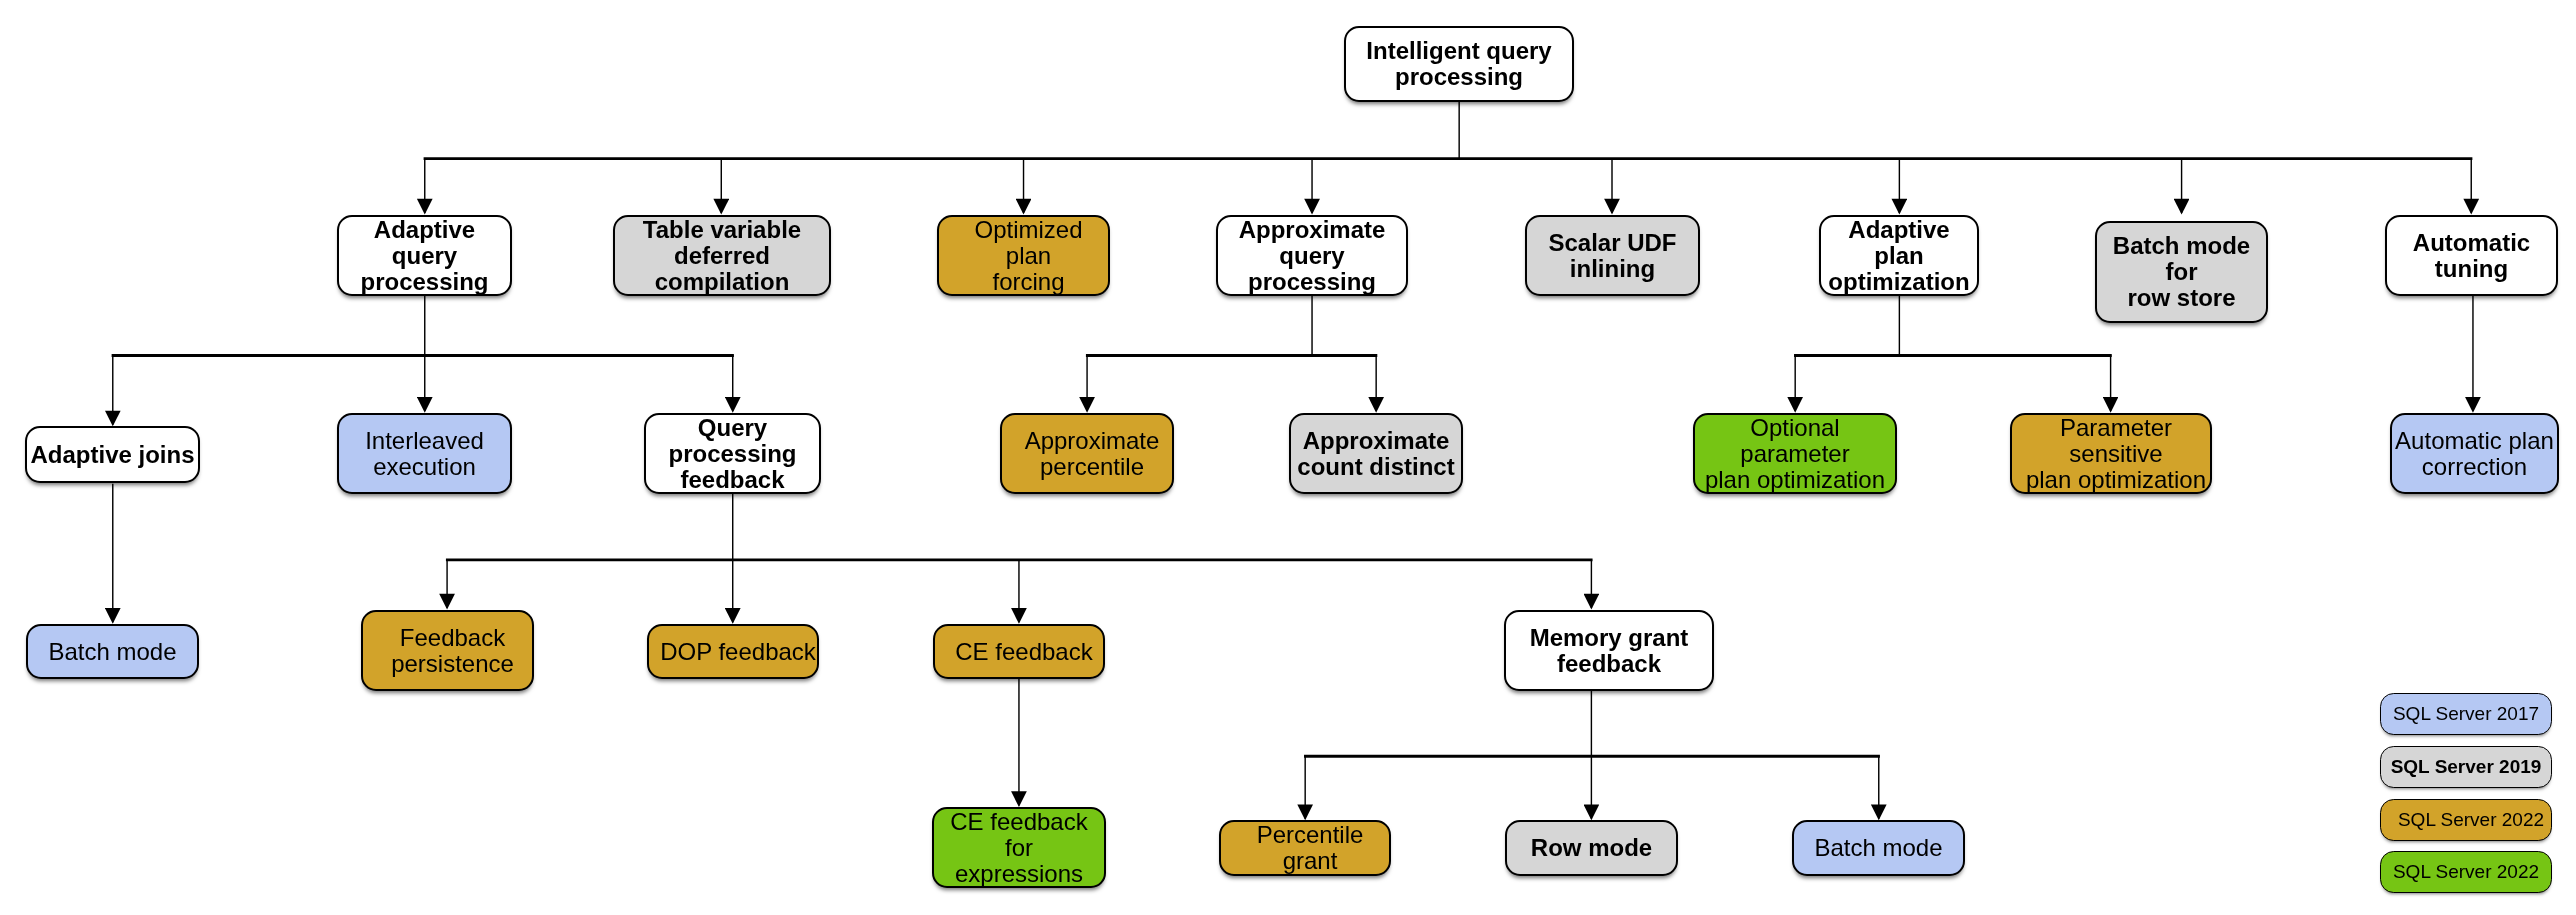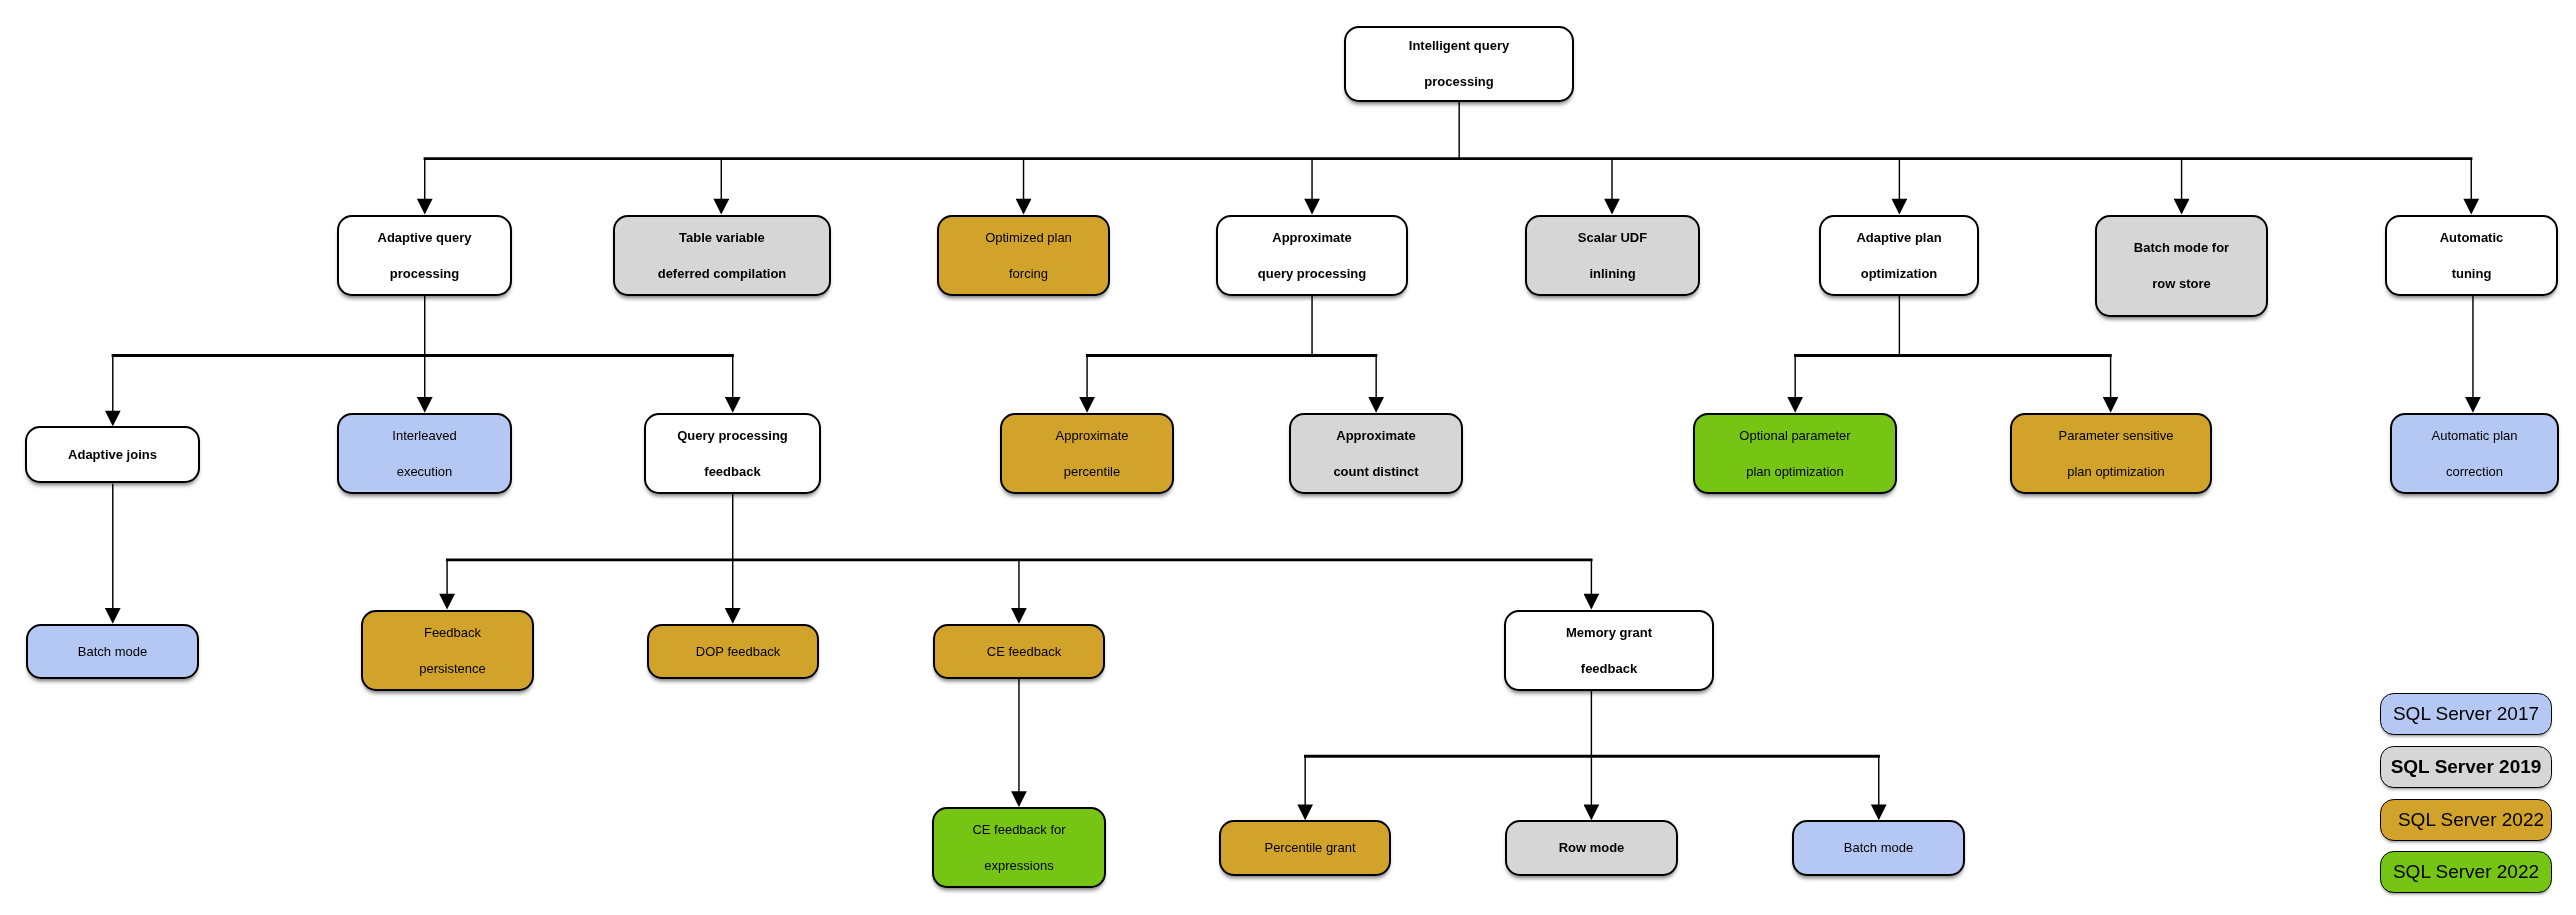--- a/index.html
+++ b/index.html
@@ -23,21 +23,21 @@
   .bus   { stroke-width: 5px; }
   .drop  { stroke-width: 2.5px; }
   .node {
     position: absolute;
     box-sizing: border-box;
     border: 2px solid var(--outline, #000);
     border-radius: 15px;
     background: #ffffff;
     display: flex; align-items: center; justify-content: center;
     text-align: center;
-    font-size: 13px; line-height: 36px;
+    font-size: 24px; line-height: 26px;
     color: #000;
     white-space: pre-line;
     box-shadow: 0 3.4px 4px -2.3px rgba(0,0,0,0.55);
   }
   .cat { font-weight: bold; }
   .fill-blue  { background: var(--blue,  #B5C8F3); }
   .fill-gray  { background: var(--gray,  #D6D6D6); font-weight: bold; }
   .fill-gold  { background: var(--gold,  #D2A32A); padding-left: 10px; }
   .fill-green { background: var(--green, #76C514); }
   .legend-item {
@@ -136,21 +136,21 @@
   <div class="node fill-gray" style="left:613px; top:215px; width:218px; height:81px">Table variable
 deferred compilation</div>
   <div class="node fill-gold" style="left:937px; top:215px; width:173px; height:81px">Optimized plan
 forcing</div>
   <div class="node cat" style="left:1216px; top:215px; width:192px; height:81px">Approximate
 query processing</div>
   <div class="node fill-gray" style="left:1525px; top:215px; width:175px; height:81px">Scalar UDF
 inlining</div>
   <div class="node cat" style="left:1819px; top:215px; width:160px; height:81px">Adaptive plan
 optimization</div>
-  <div class="node fill-gray" style="left:2095px; top:215px; width:173px; height:102px">Batch mode for
+  <div class="node fill-gray" style="left:2095px; top:221px; width:173px; height:102px">Batch mode for
 row store</div>
   <div class="node cat" style="left:2385px; top:215px; width:173px; height:81px">Automatic
 tuning</div>
 
   <div class="node cat" style="left:25px; top:426px; width:175px; height:57px">Adaptive joins</div>
   <div class="node fill-blue" style="left:337px; top:413px; width:175px; height:81px">Interleaved
 execution</div>
   <div class="node cat" style="left:644px; top:413px; width:177px; height:81px">Query processing
 feedback</div>
   <div class="node fill-gold" style="left:1000px; top:413px; width:174px; height:81px">Approximate

